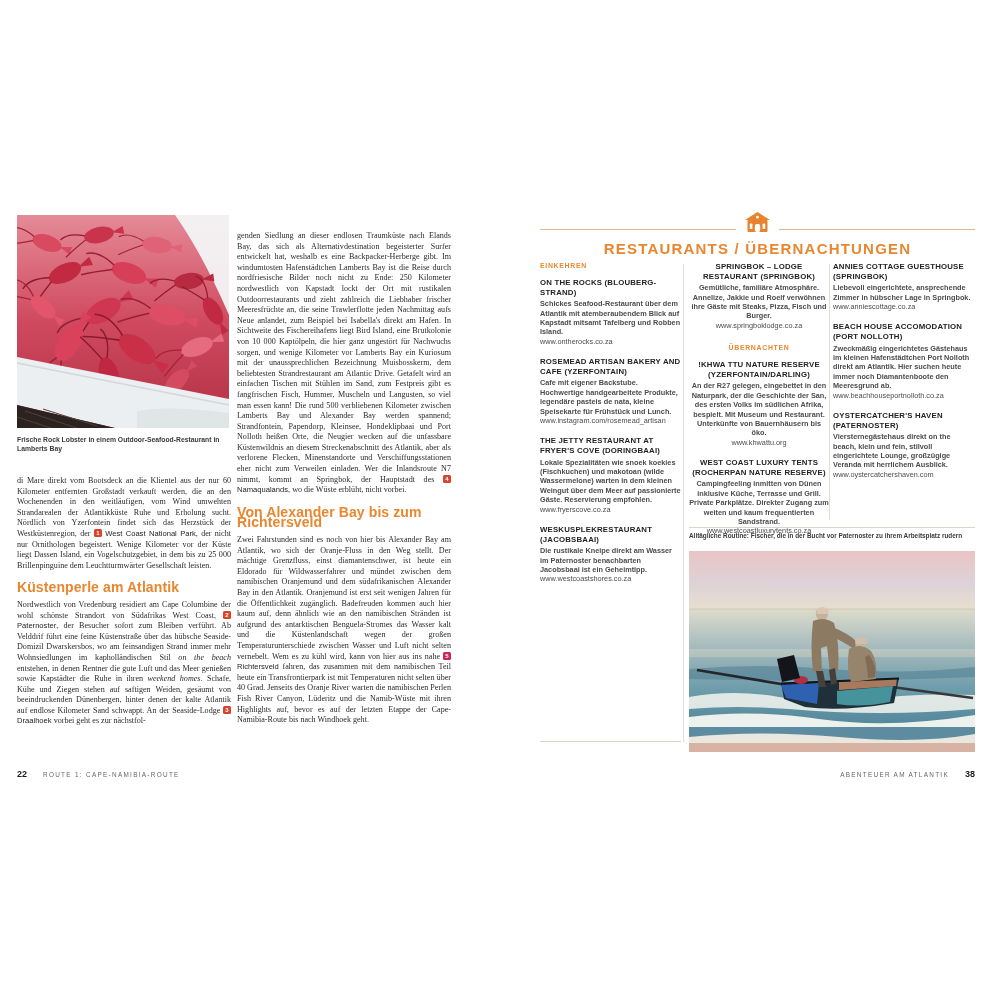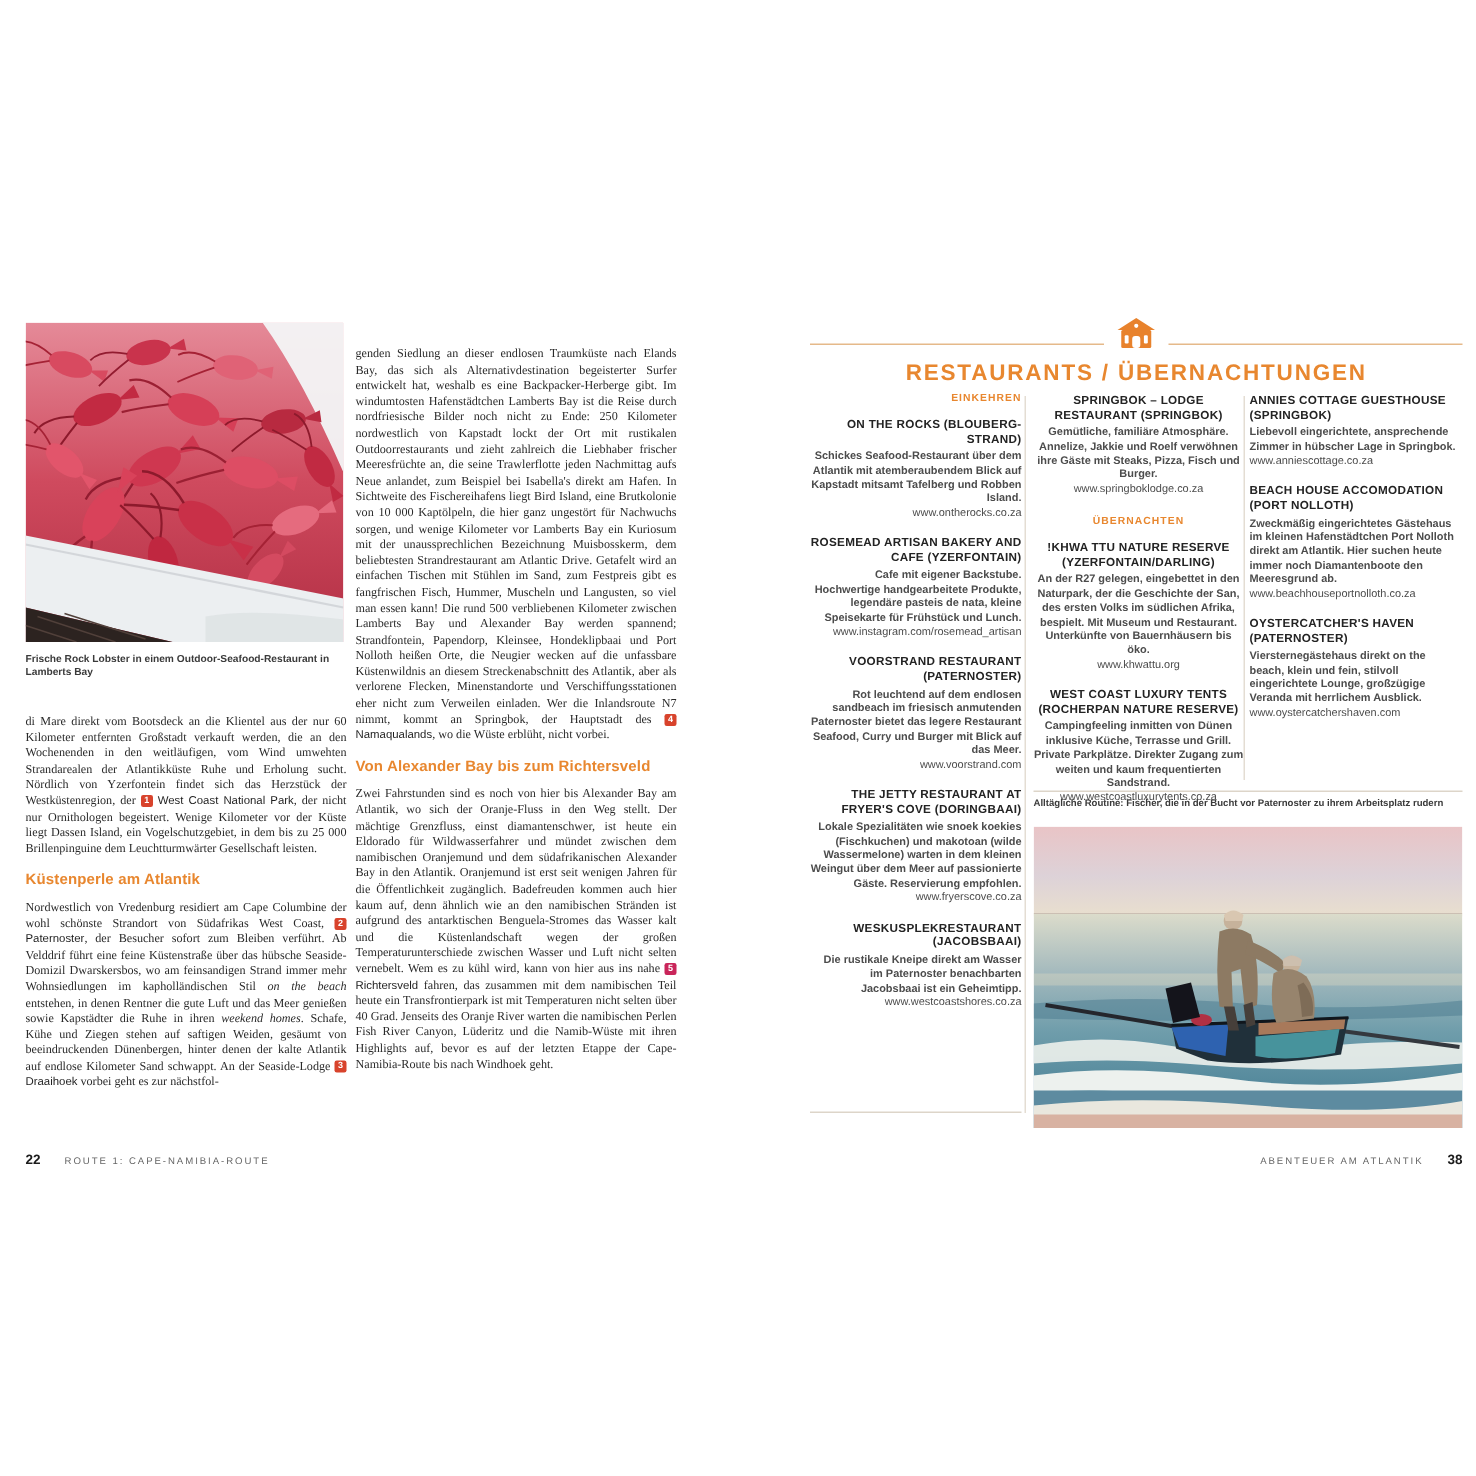--- a/index.html
+++ b/index.html
@@ -11,42 +11,42 @@
   .photo-lobster{left:17px;top:215px;width:212px;height:213px;}
   .caption{position:absolute;font-size:6.8px;line-height:9px;color:#3a3a3a;font-weight:600;}
   .caption-left{left:17px;top:435px;width:208px;}
   .prose{position:absolute;font-family:"Liberation Serif",serif;font-size:8.1px;line-height:10.6px;
          color:#2a2a2a;text-align:justify;}
   .prose p{margin:0;}
   .prose i{font-style:italic;}
   .prose b{font-family:"Liberation Sans",sans-serif;font-weight:400;font-size:7.6px;color:#1d1d1d;}
   .col1{left:17px;top:476px;width:214px;}
   .col2{left:237px;top:231px;width:214px;}
-  .orange-h{font-family:"Liberation Sans",sans-serif;color:#E8872F;font-size:10px;font-weight:700;
+  .orange-h{font-family:"Liberation Sans",sans-serif;color:#E8872F;font-size:14px;font-weight:700;
             margin:11px 0 7px 0;text-align:left;letter-spacing:.1px;}
   .badge{display:inline-block;background:#D8432C;color:#fff;font-family:"Liberation Sans",sans-serif;
          font-weight:700;font-size:6px;width:8px;height:8px;line-height:8.5px;text-align:center;
          border-radius:1.5px;vertical-align:.5px;}
   .badge-crimson{background:#C9255A;}
   .pfooter{position:absolute;top:763px;color:#222;}
   .footer-left{left:17px;}
   .footer-right{left:540px;width:435px;text-align:right;}
   .pnum{font-weight:700;font-size:9px;color:#1c1c1c;}
   .flabel{font-size:6.4px;letter-spacing:1.3px;color:#666;}
   .footer-left .flabel{margin-left:16px;}
   .footer-right .pnum{margin-left:16px;}
   
   .rule{position:absolute;height:1px;background:#e5b98a;}
   .rule-grey{position:absolute;height:1px;background:#ddd5c9;}
   .vsep{position:absolute;width:1px;background:#e4ddd3;}
   .lodge-icon{position:absolute;left:744px;top:211px;width:27px;height:22px;}
   .rp-title{position:absolute;left:540px;top:240px;width:435px;text-align:center;color:#E8872F;
             font-weight:700;font-size:15px;letter-spacing:1.2px;}
   .rcol{position:absolute;top:262px;}
-  .rcol1{left:540px;width:141px;text-align:right;}
+  .rcol1{left:540px;width:141px;}
   .rcol2{left:689px;width:140px;text-align:center;}
   .rcol3{left:833px;width:142px;}
   .sect{color:#E8872F;font-weight:700;font-size:6.9px;letter-spacing:.7px;margin:0 0 9px 0;}
   .sect-mid{margin-top:14px;}
   .entry{margin:0 0 11px 0;}
   .entry-title{font-weight:700;font-size:7.8px;line-height:9.6px;color:#232323;letter-spacing:.2px;}
   .entry-desc{font-size:7.3px;line-height:9.4px;color:#4c4c4c;margin-top:2px;font-weight:bold;}
   .entry-url{font-size:7.3px;line-height:9.4px;color:#4c4c4c;}
   .caption-right{left:689px;top:531px;width:290px;font-size:6.4px;}
   .photo-boat{left:689px;top:551px;width:286px;height:201px;}
@@ -137,25 +137,20 @@
           <div class="entry-title">ON THE ROCKS (BLOUBERG-STRAND)</div>
           <div class="entry-desc">Schickes Seafood-Restaurant über dem Atlantik mit atemberaubendem Blick auf Kapstadt mitsamt Tafelberg und Robben Island.</div>
           <div class="entry-url">www.ontherocks.co.za</div>
         </div>
         <div class="entry">
           <div class="entry-title">ROSEMEAD ARTISAN BAKERY AND CAFE (YZERFONTAIN)</div>
           <div class="entry-desc">Cafe mit eigener Backstube. Hochwertige handgearbeitete Produkte, legendäre pasteis de nata, kleine Speisekarte für Frühstück und Lunch.</div>
           <div class="entry-url">www.instagram.com/rosemead_artisan</div>
         </div>
         <div class="entry">
-          <div class="entry-title">VOORSTRAND RESTAURANT (PATERNOSTER)</div>
-          <div class="entry-desc">Rot leuchtend auf dem endlosen sandbeach im friesisch anmutenden Paternoster bietet das legere Restaurant Seafood, Curry und Burger mit Blick auf das Meer.</div>
-          <div class="entry-url">www.voorstrand.com</div>
-        </div>
-        <div class="entry">
           <div class="entry-title">THE JETTY RESTAURANT AT FRYER'S COVE (DORINGBAAI)</div>
           <div class="entry-desc">Lokale Spezialitäten wie snoek koekies (Fischkuchen) und makotoan (wilde Wassermelone) warten in dem kleinen Weingut über dem Meer auf passionierte Gäste. Reservierung empfohlen.</div>
           <div class="entry-url">www.fryerscove.co.za</div>
         </div>
         <div class="entry">
           <div class="entry-title">WESKUSPLEKRESTAURANT (JACOBSBAAI)</div>
           <div class="entry-desc">Die rustikale Kneipe direkt am Wasser im Paternoster benachbarten Jacobsbaai ist ein Geheimtipp.</div>
           <div class="entry-url">www.westcoastshores.co.za</div>
         </div>
       </div>

